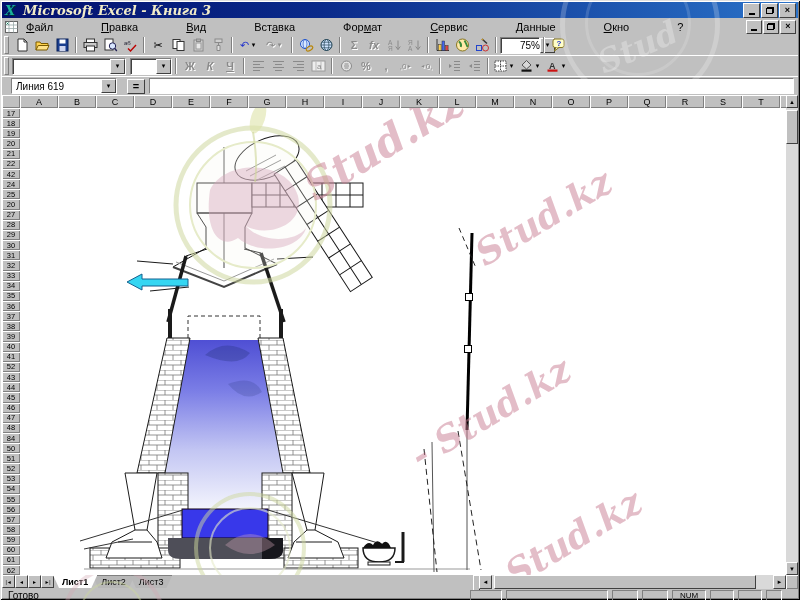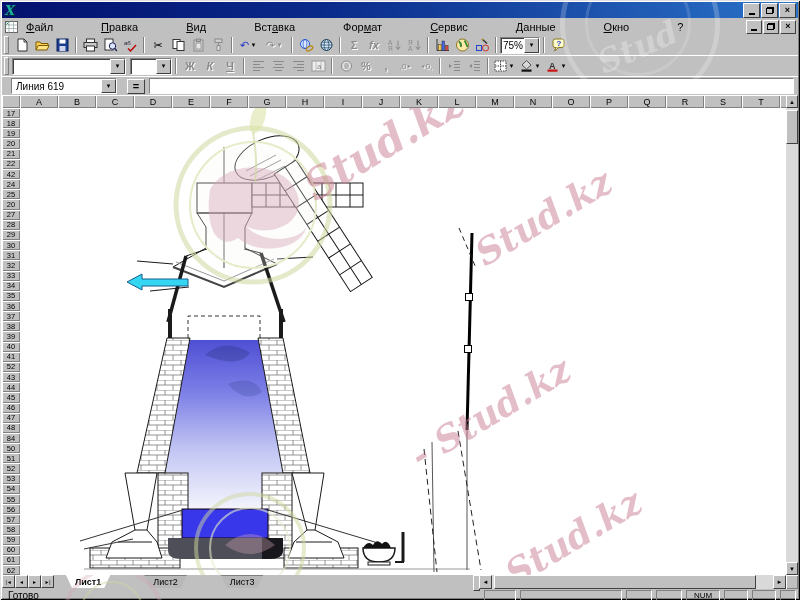--- a/index.html
+++ b/index.html
@@ -34,21 +34,21 @@
   
   .toolbar{left:2px;width:796px;height:21px;display:flex;align-items:center;box-sizing:border-box;border-bottom:1px solid #fff;}
   .tb1{top:35px;} .tb2{top:56px;}
   .tbtn{width:20px;height:18px;display:flex;align-items:center;justify-content:center;flex:none;position:relative;}
   .tbtn svg{display:block;}
   .tbtn .ch{font-size:11px;line-height:11px;}
   .dd{font-size:7px;width:9px;text-align:center;color:#000;flex:none;}
   .dis{color:#8a8a8a;text-shadow:1px 1px 0 #fff;}
   .combo{height:15px;background:#fff;border:1px solid;border-color:#808080 #fff #fff #808080;
          box-shadow:inset 1px 1px 0 #404040;display:flex;align-items:center;flex:none;}
-  .combo .val{flex:1;padding-left:2px;font-size:10px;}
+  .combo .val{flex:1;padding-left:19px;font-size:10px;}
   .combo .cb{width:13px;height:13px;display:flex;align-items:center;justify-content:center;font-size:7px;
              border:1px solid;border-color:#fff #404040 #404040 #fff;background:#c0c0c0;flex:none;}
   .glyph{font-weight:bold;font-size:10px;}
   
   .fbar{left:2px;top:77px;width:796px;height:18px;display:flex;align-items:center;padding-left:1px;box-sizing:border-box;}
   .namebox{width:104px;height:14px;display:flex;align-items:center;flex:none;margin-left:8px;}
   .namebox .val{flex:1;padding-left:4px;font-size:10px;}
   .namebox .cb{width:13px;height:12px;display:flex;align-items:center;justify-content:center;font-size:7px;
                border:1px solid;border-color:#fff #404040 #404040 #fff;background:#c0c0c0;}
   .eqbtn{width:16px;height:13px;margin-left:10px;display:flex;align-items:center;justify-content:center;
@@ -76,37 +76,38 @@
   .tab.active{background:#fff;font-weight:bold;z-index:2;border-top:1px solid #fff;}
   .hscroll{position:absolute;left:479px;top:575px;width:307px;height:14px;background:#d9d9d9;}
   .hbtn{position:absolute;width:13px;height:14px;display:flex;align-items:center;justify-content:center;font-size:6px;box-sizing:border-box;}
   .hthumb{position:absolute;left:15px;top:0;width:262px;height:14px;box-sizing:border-box;}
   .tsplit{position:absolute;left:473px;top:575px;width:5px;height:14px;}
   .szcorner{position:absolute;left:786px;top:575px;width:12px;height:14px;background:#c0c0c0;
             box-shadow:inset 1px 1px 0 #fff,inset -1px -1px 0 #808080;}
   
   .statusbar{left:2px;top:589px;width:796px;height:9px;padding-top:2px;display:flex;align-items:center;font-size:10px;}
   .ready{padding-left:6px;flex:none;}
-  .panels{margin-left:auto;display:flex;gap:4px;padding-right:2px;}
+  .panels{margin-left:auto;display:flex;gap:4px;padding-right:16px;}
   .panel{height:9px;border:1px solid;border-color:#808080 #fff #fff #808080;font-size:8px;
          display:flex;align-items:center;justify-content:center;flex:none;}
   
   .chrome-ghost{left:0;top:0;width:800px;height:95px;overflow:hidden;pointer-events:none;z-index:50;}
   .gc{position:absolute;border-radius:50%;}
   .gtext{position:absolute;font-family:"DejaVu Serif",serif;font-style:italic;font-weight:bold;transform:rotate(-24deg);}
   .bottom-ghost{left:0;top:575px;width:800px;height:25px;overflow:hidden;pointer-events:none;z-index:50;}
   text.wm{font-family:"DejaVu Serif",serif;font-style:italic;font-weight:bold;fill:var(--wm-text);opacity:.5;}
 </style>
 </head>
 <body>
 
 <div class="win" style="--hearth: #3838ea; --arrow: #35d6f2; --base: #4e4e58; --wm-text: #c97d92; --wm-ring: #cdd79e; --wm-pink: #d8a8bc;">
 
   <div class="abs titlebar">
     <span class="appicon">X</span>
+    <span class="title-text">Microsoft Excel - Книга 3</span>
     <span class="winbtns">
       <span class="wbtn b">
           <span class="gmin"></span>
         </span>
       <span class="wbtn b">
           <span class="grest">
             <i></i>
             <i></i>
           </span>
         </span>
@@ -607,21 +608,21 @@
     <span class="sbtn b" style="top:0">▲</span>
     <span class="vthumb b"></span>
     <span class="sbtn b" style="top:467px">▼</span>
   </div>
 
   <div class="abs tabbar">
     <span class="nav b">|◄</span>
     <span class="nav b">◄</span>
     <span class="nav b">►</span>
     <span class="nav b">►|</span>
-    <span id="tabs" style="display:flex;margin-left:17px;gap:39px;">
+    <span id="tabs" style="display:flex;margin-left:4px;">
         <span class="tab active">Лист1</span>
         <span class="tab">Лист2</span>
         <span class="tab">Лист3</span>
       </span>
   </div>
   <span class="tsplit b"></span>
   <div class="hscroll">
     <span class="hbtn b" style="left:0">◄</span>
     <span class="hthumb b"></span>
     <span class="hbtn b" style="left:294px">►</span>

